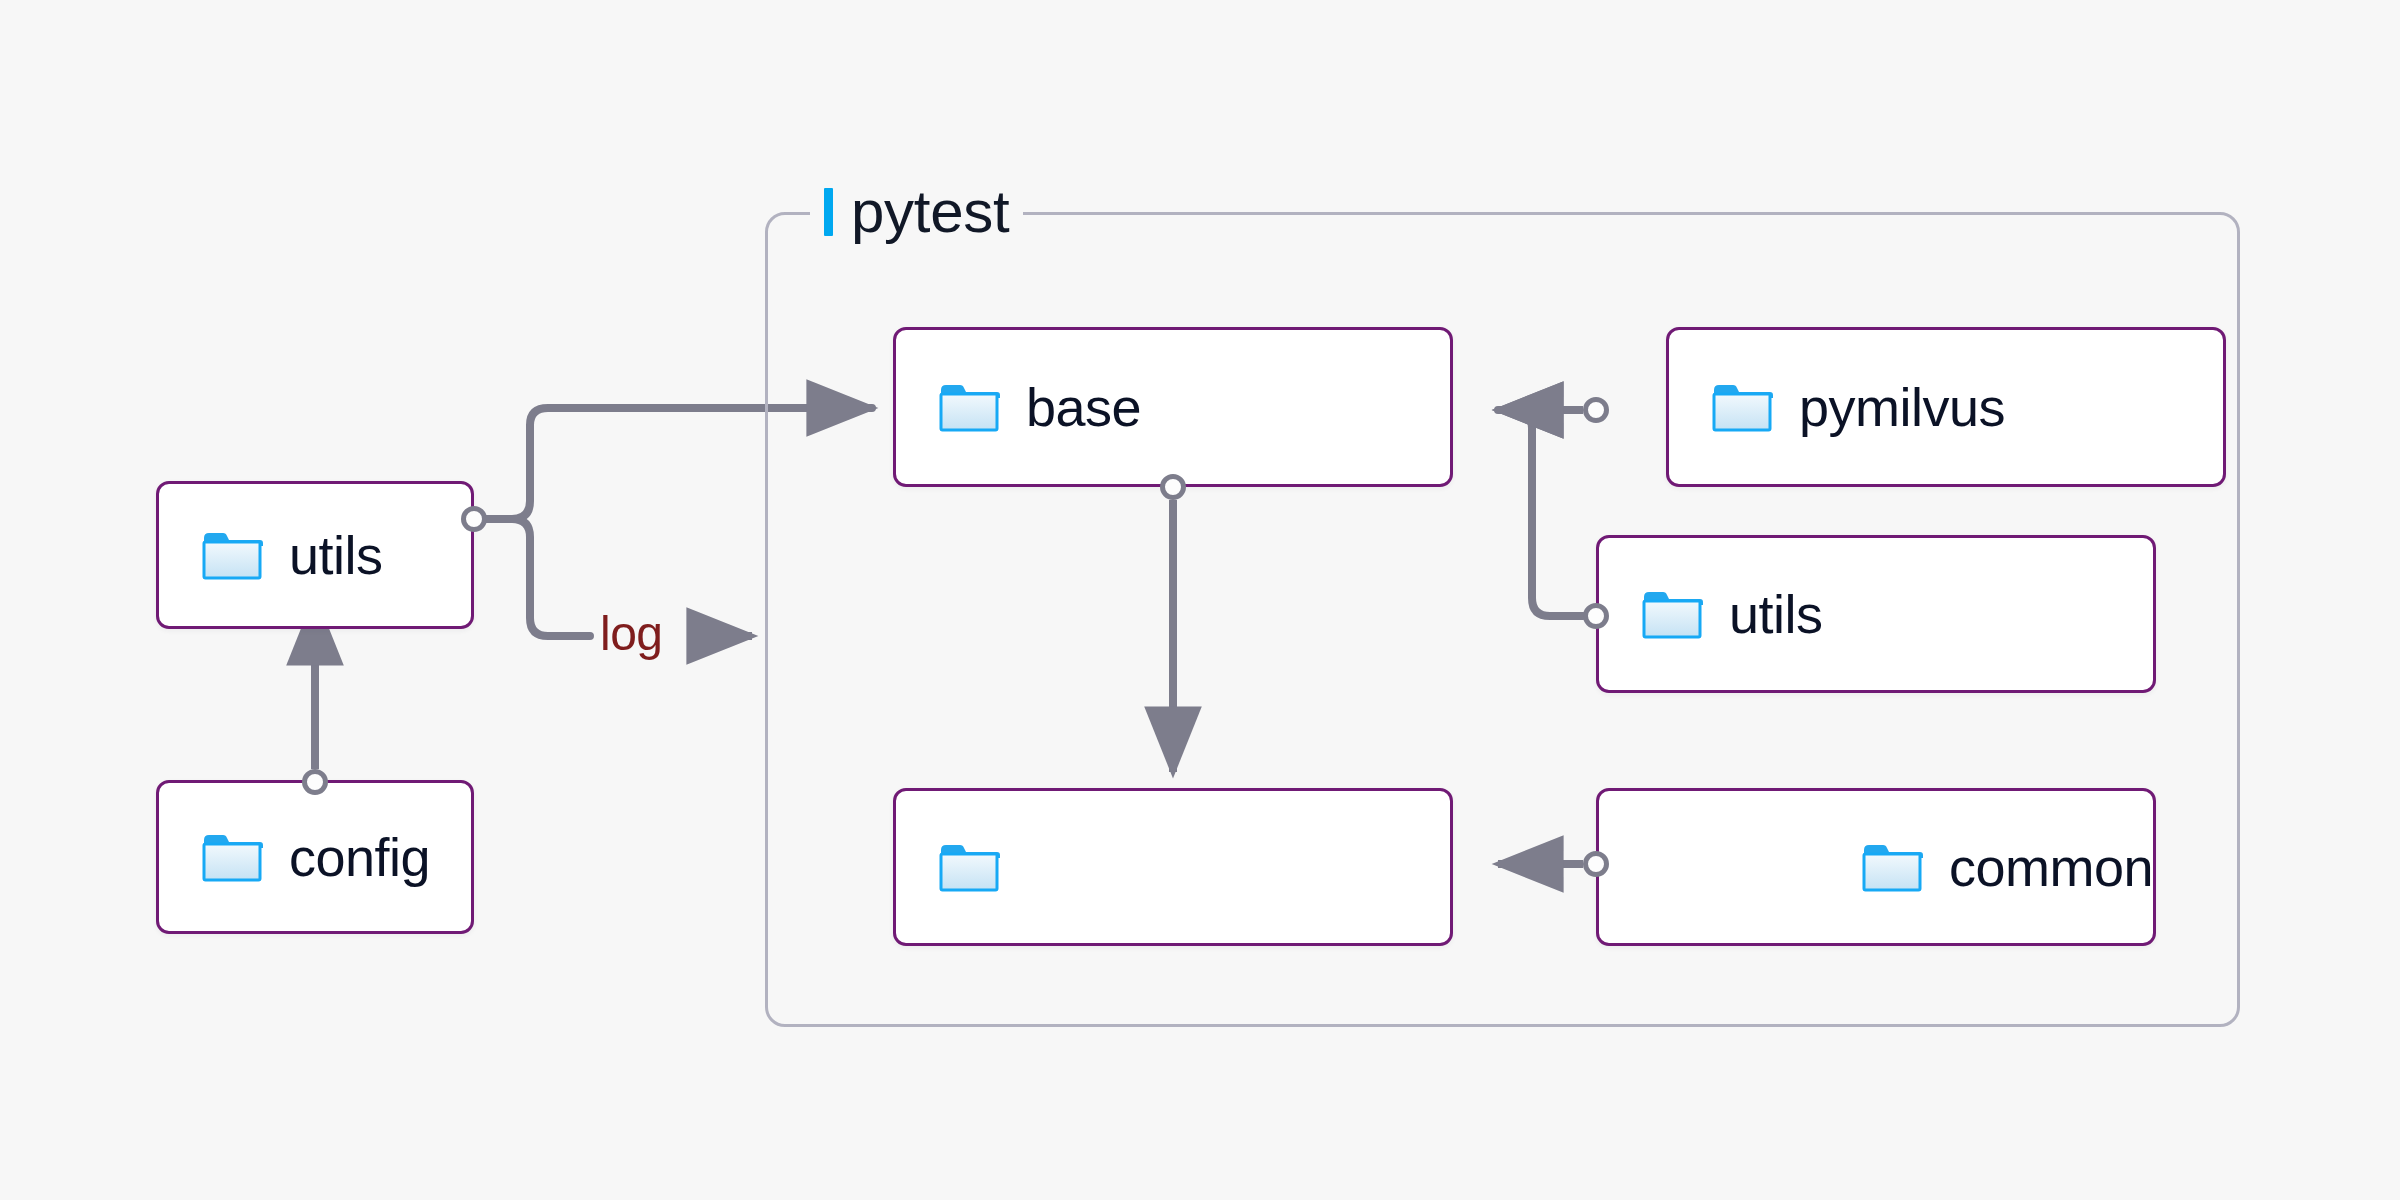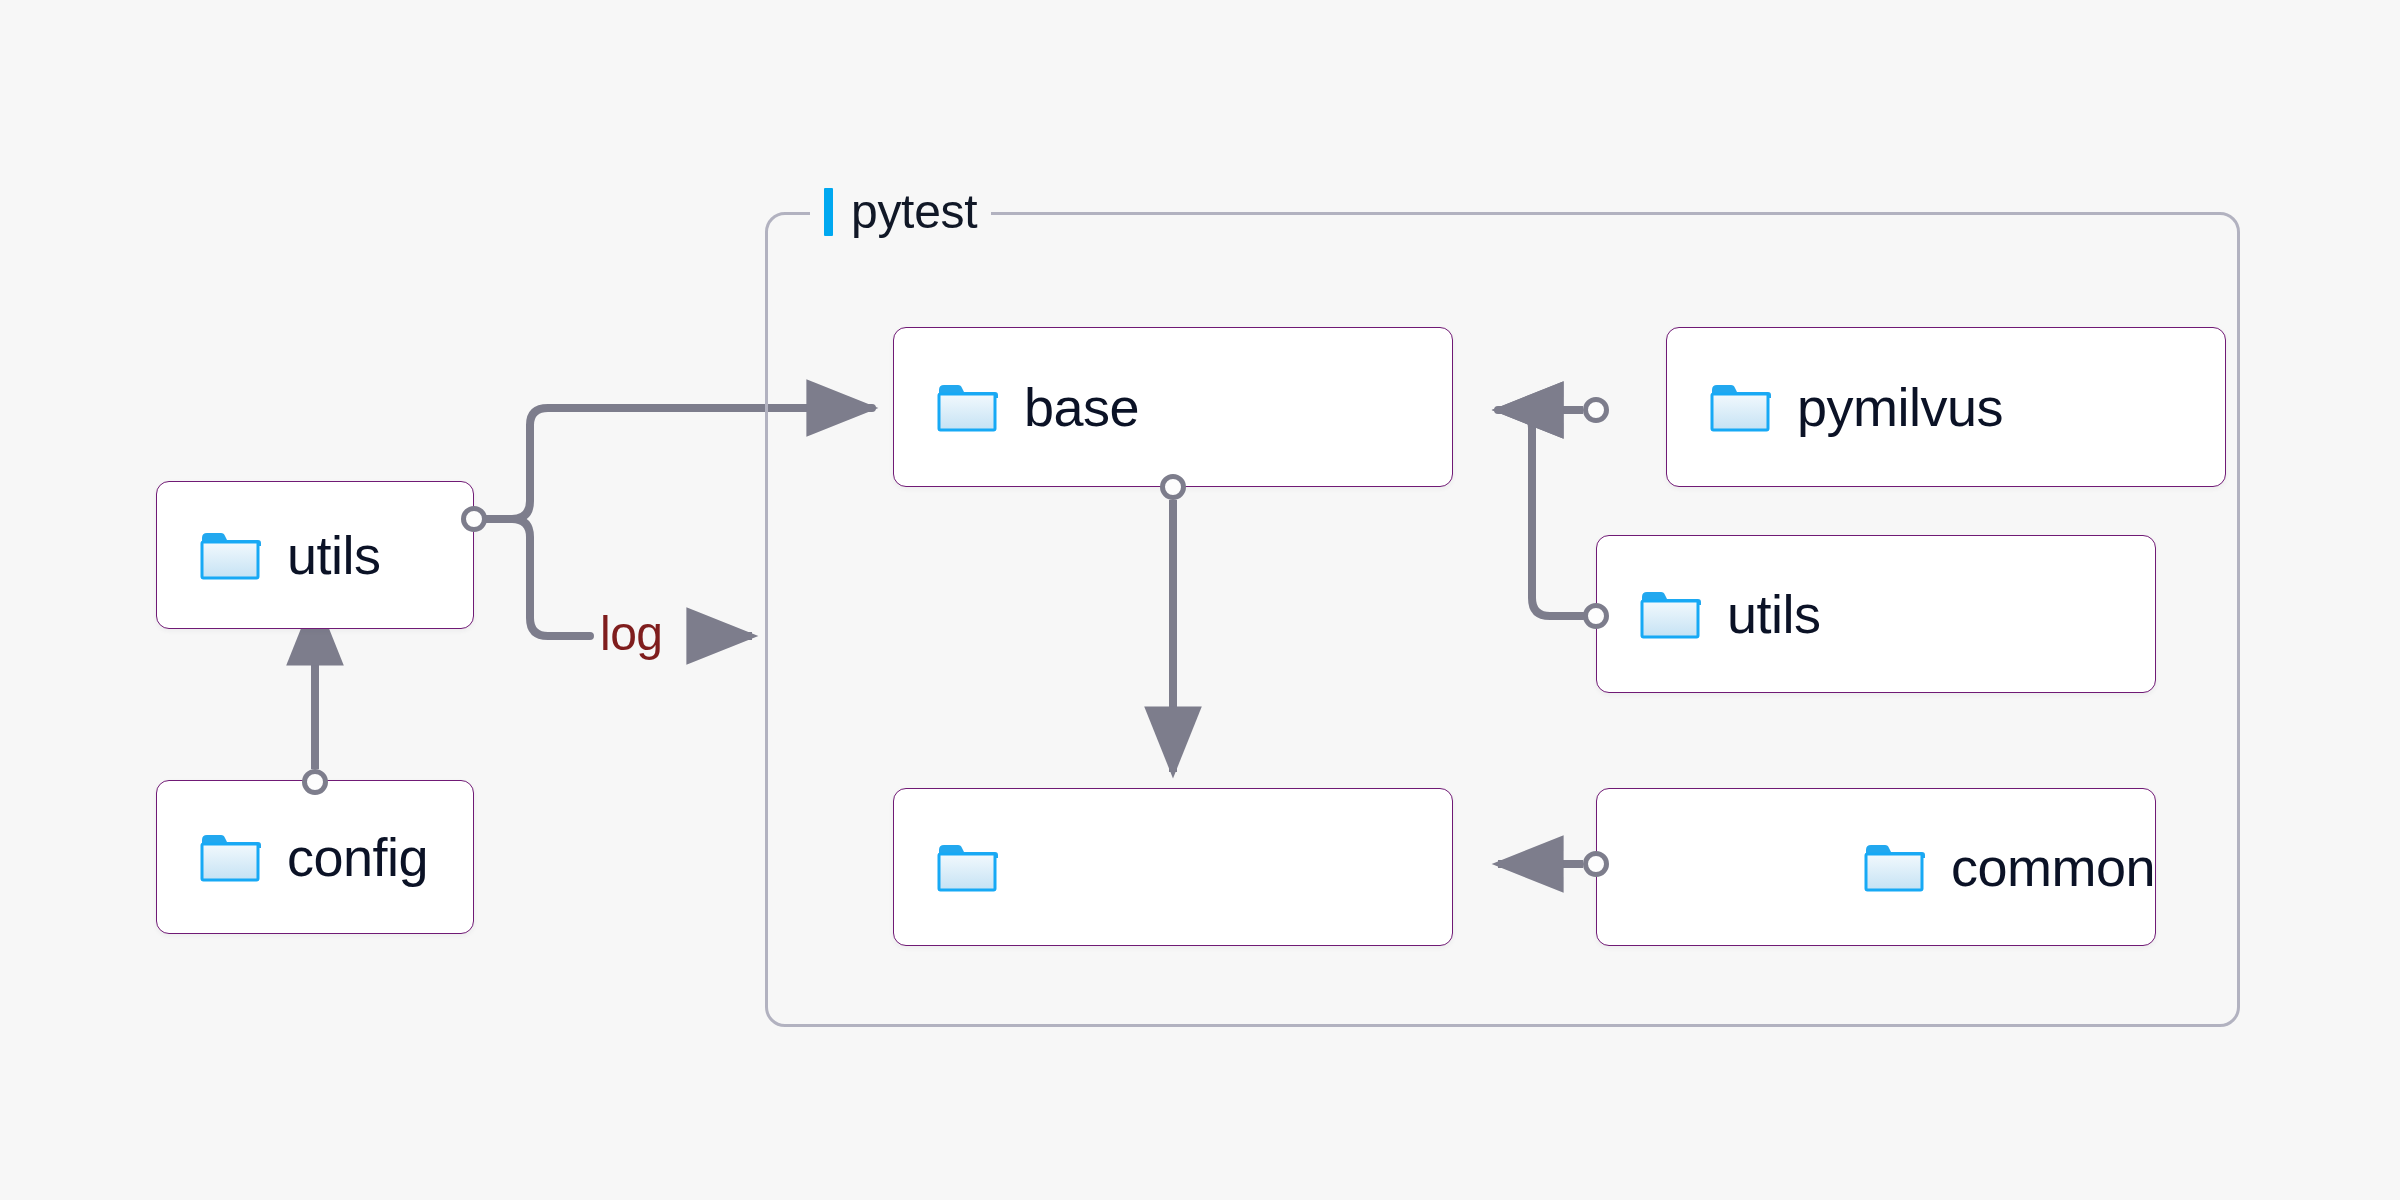--- a/index.html
+++ b/index.html
@@ -46,33 +46,33 @@
     box-sizing: border-box;
   }
   .group-accent-bar {
     width: 9px;
     height: 48px;
     background: #00a8f0;
     border-radius: 1px;
     flex: 0 0 auto;
   }
   .group-label-text {
-    font-size: 48px;
+    font-size: 60px;
     color: #111827;
     line-height: 1;
     white-space: nowrap;
     letter-spacing: -0.3px;
   }
 
   
   .node {
     position: absolute;
     box-sizing: border-box;
     background: #ffffff;
-    border: 1px solid #701a75;
+    border: 3px solid #701a75;
     border-radius: 13px;
     display: flex;
     align-items: center;
     box-shadow: 0 2px 5px rgba(30, 34, 60, 0.05);
   }
   .node-inner {
     display: flex;
     align-items: center;
     gap: 26px;
     padding-left: 42px;

